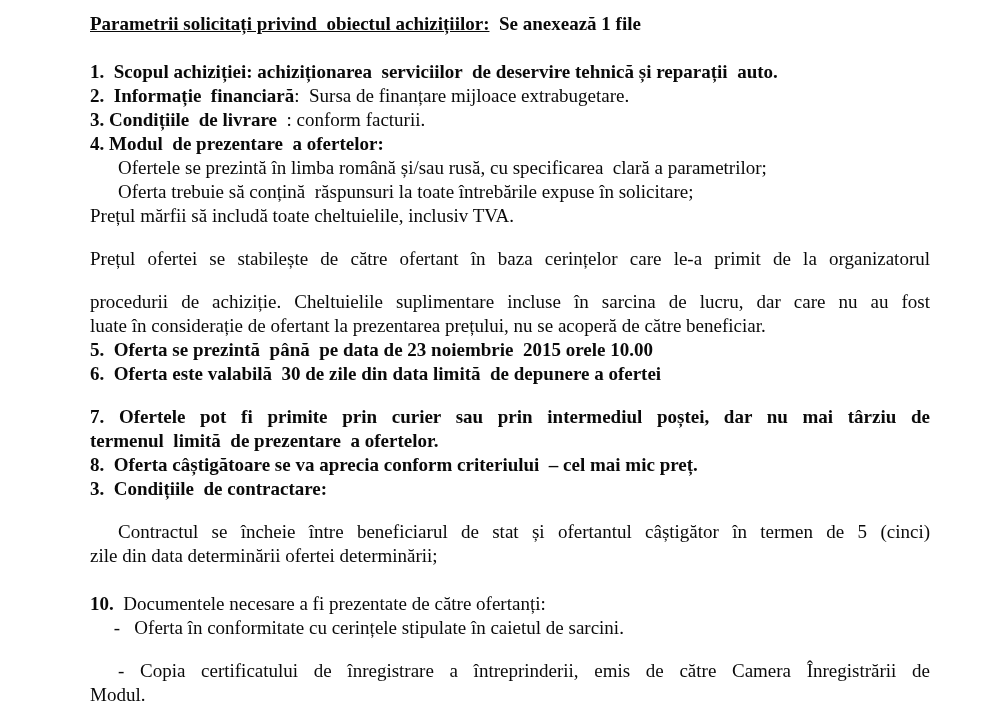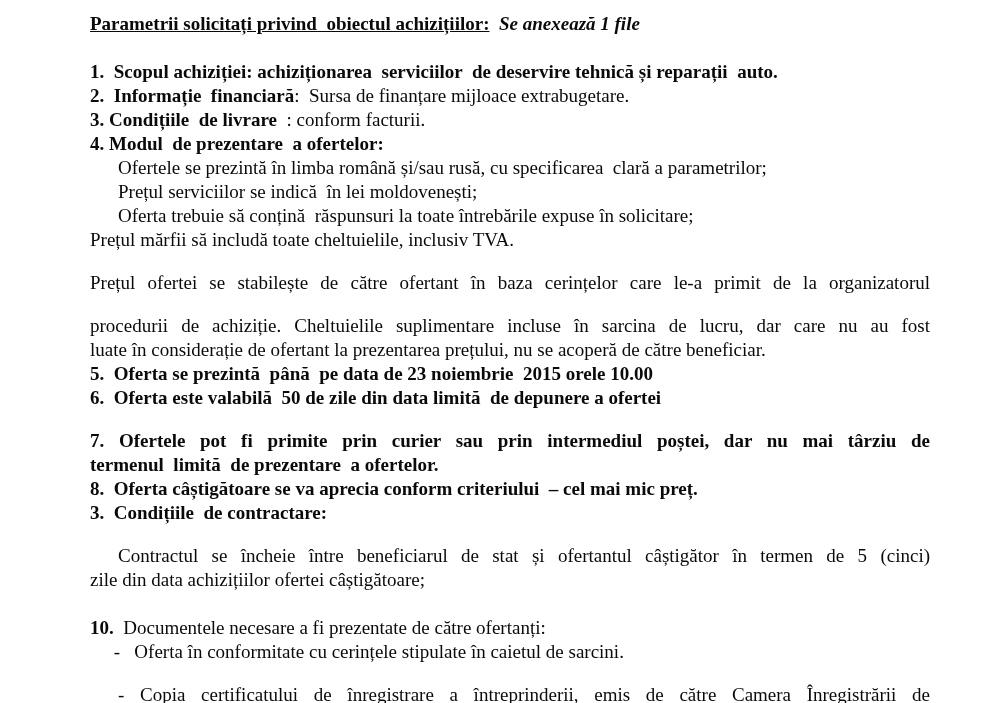--- a/index.html
+++ b/index.html
@@ -27,21 +27,21 @@
   .ln.just {
     white-space: nowrap;     
     text-align: justify;
     text-align-last: justify;
     margin-top: 19px;
   }
   .ln.ind  { margin-left: 28px; }   
   .ln.hang { padding-left: 28px; }  
   .sp { height: 24px; }             
   .b  { font-weight: bold; }
-  .i  { font-style: italic; }
+  .i  { }
   .u  { text-decoration: underline; }
 </style>
 </head>
 <body>
 
 <div class="page">
 
   <div class="ln"><span class="b u">Parametrii solicitați privind  obiectul achizițiilor:</span><span class="b i">  Se anexează 1 file</span></div>
 
   <div class="sp"></div>
@@ -49,47 +49,46 @@
   <div class="ln"><span class="b">1.  Scopul achiziției: achiziționarea  serviciilor  de deservire tehnică și reparații  auto.</span></div>
 
   <div class="ln"><span class="b">2.  Informație  financiară</span><span>:  Sursa de finanțare mijloace extrabugetare.</span></div>
 
   <div class="ln"><span class="b">3. Condițiile  de livrare </span><span> : conform facturii.</span></div>
 
   <div class="ln"><span class="b">4. Modul  de prezentare  a ofertelor:</span></div>
 
   <div class="ln ind"><span>Ofertele se prezintă în limba română și/sau rusă, cu specificarea  clară a parametrilor;</span></div>
 
-  <div class="ln ind"><span>Prețul serviciilor se indică  în lei moldovenești;</span></div>
 
   <div class="ln ind"><span>Oferta trebuie să conțină  răspunsuri la toate întrebările expuse în solicitare;</span></div>
 
   <div class="ln"><span>Prețul mărfii să includă toate cheltuielile, inclusiv TVA.</span></div>
 
   <div class="ln just"><span>Prețul ofertei se stabilește  de către ofertant în baza cerințelor care le-a primit de la  organizatorul</span></div>
 
   <div class="ln just"><span>procedurii de achiziție. Cheltuielile suplimentare incluse  în sarcina de lucru, dar care nu au fost</span></div>
 
   <div class="ln"><span>luate în considerație de ofertant la prezentarea prețului, nu se acoperă de către beneficiar.</span></div>
 
   <div class="ln"><span class="b">5.  Oferta se prezintă  până  pe data de 23 noiembrie  2015 orele 10.00</span></div>
 
-  <div class="ln"><span class="b">6.  Oferta este valabilă  50 de zile din data limită  de depunere a ofertei</span></div>
+  <div class="ln"><span class="b">6.  Oferta este valabilă  30 de zile din data limită  de depunere a ofertei</span></div>
 
   <div class="ln just"><span class="b">7.  Ofertele pot fi primite prin curier sau prin intermediul poștei, dar nu mai târziu de</span></div>
 
   <div class="ln"><span class="b">termenul  limită  de prezentare  a ofertelor.</span></div>
 
   <div class="ln"><span class="b">8.  Oferta câștigătoare se va aprecia conform criteriului  – cel mai mic preț.</span></div>
 
   <div class="ln"><span class="b">3.  Condițiile  de contractare:</span></div>
 
   <div class="ln just hang"><span>Contractul se încheie între beneficiarul de stat și ofertantul câștigător în termen de 5 (cinci)</span></div>
 
-  <div class="ln"><span>zile din data achizițiilor ofertei câștigătoare;</span></div>
+  <div class="ln"><span>zile din data determinării ofertei determinării;</span></div>
 
   <div class="sp"></div>
 
   <div class="ln"><span class="b">10.</span><span>  Documentele necesare a fi prezentate de către ofertanți:</span></div>
 
   <div class="ln"><span>     -   Oferta în conformitate cu cerințele stipulate în caietul de sarcini.</span></div>
 
   <div class="ln just hang"><span>-   Copia certificatului de înregistrare  a întreprinderii, emis de către Camera Înregistrării de</span></div>
 
   <div class="ln"><span>Modul.</span></div>

